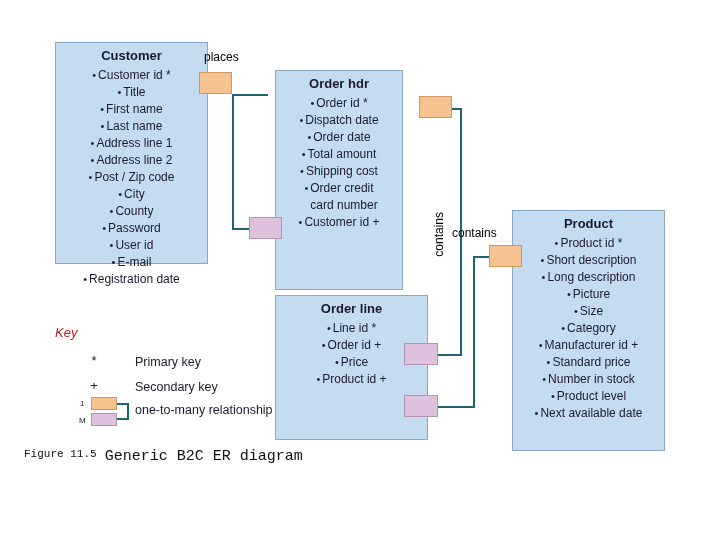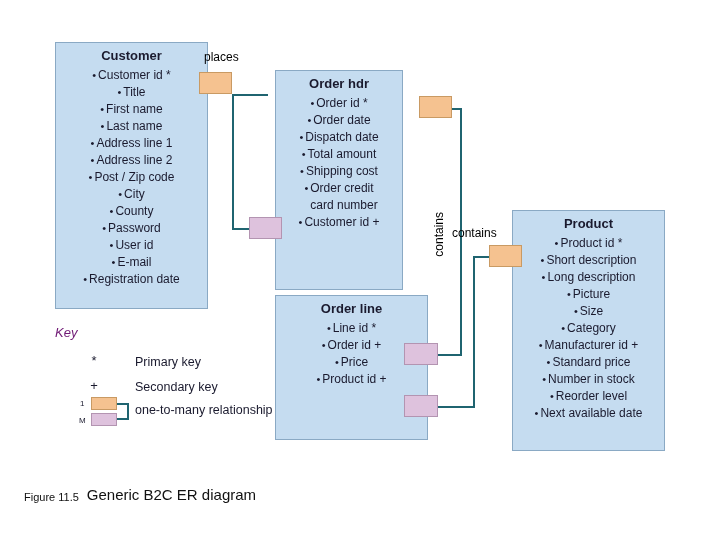--- a/index.html
+++ b/index.html
@@ -85,21 +85,21 @@
   #key {
     position: absolute;
     left: 55px;
     top: 325px;
     width: 260px;
     height: 110px;
   }
   #key .key-title {
     font-style: italic;
     font-size: 13px;
-    color: #701a75;
+    color: #b91c1c;
   }
   #key .key-row {
     position: absolute;
     font-size: 12.5px;
     color: #1a1a2e;
   }
   #key .key-sym {
     position: absolute;
     font-size: 13px;
     color: #1a1a2e;
@@ -126,23 +126,24 @@
   }
   #key .mini-line {
     position: absolute;
     background: #1f6470;
   }
 
   
   #caption {
     position: absolute;
     left: 24px;
-    top: 486px;
+    top: 448px;
     display: flex;
-    align-items: flex-end;
+    align-items: flex-start;
+    font-family: Liberation Mono, monospace;
   }
   #caption .fig-num {
     font-size: 11px;
     color: #111;
     padding-right: 8px;
   }
   #caption .fig-title {
     font-size: 15px;
     color: #111;
   }
@@ -157,21 +158,21 @@
   <div class="line" style="left:232px; top:228px; width:18px; height:2px;"></div>
 
   <div class="line" style="left:444px; top:108px; width:18px; height:2px;"></div>
   <div class="line" style="left:460px; top:108px; width:2px; height:248px;"></div>
   <div class="line" style="left:438px; top:354px; width:24px; height:2px;"></div>
 
   <div class="line" style="left:475px; top:256px; width:38px; height:2px;"></div>
   <div class="line" style="left:473px; top:256px; width:2px; height:152px;"></div>
   <div class="line" style="left:438px; top:406px; width:36px; height:2px;"></div>
 
-  <div class="entity" style="left:55px; top:42px; width:153px; height:267px;">
+  <div class="entity" style="left:55px; top:42px; width:153px; height:222px;">
     <div class="title">Customer</div>
     <ul>
       <li><span class="bullet">•</span><span>Customer id *</span></li>
       <li><span class="bullet">•</span><span>Title</span></li>
       <li><span class="bullet">•</span><span>First name</span></li>
       <li><span class="bullet">•</span><span>Last name</span></li>
       <li><span class="bullet">•</span><span>Address line 1</span></li>
       <li><span class="bullet">•</span><span>Address line 2</span></li>
       <li><span class="bullet">•</span><span>Post / Zip code</span></li>
       <li><span class="bullet">•</span><span>City</span></li>
@@ -180,22 +181,22 @@
       <li><span class="bullet">•</span><span>User id</span></li>
       <li><span class="bullet">•</span><span>E-mail</span></li>
       <li><span class="bullet">•</span><span>Registration date</span></li>
     </ul>
   </div>
 
   <div class="entity" style="left:275px; top:70px; width:128px; height:220px;">
     <div class="title">Order hdr</div>
     <ul>
       <li><span class="bullet">•</span><span>Order id *</span></li>
+      <li><span class="bullet">•</span><span>Dispatch date</span></li>
       <li><span class="bullet">•</span><span>Order date</span></li>
-      <li><span class="bullet">•</span><span>Dispatch date</span></li>
       <li><span class="bullet">•</span><span>Total amount</span></li>
       <li><span class="bullet">•</span><span>Shipping cost</span></li>
       <li><span class="bullet">•</span><span>Order credit</span></li>
       <li style="padding-left:10px;"><span>card number</span></li>
       <li><span class="bullet">•</span><span>Customer id +</span></li>
     </ul>
   </div>
 
   <div class="entity" style="left:275px; top:295px; width:153px; height:145px;">
     <div class="title">Order line</div>
@@ -212,21 +213,21 @@
     <ul>
       <li><span class="bullet">•</span><span>Product id *</span></li>
       <li><span class="bullet">•</span><span>Short description</span></li>
       <li><span class="bullet">•</span><span>Long description</span></li>
       <li><span class="bullet">•</span><span>Picture</span></li>
       <li><span class="bullet">•</span><span>Size</span></li>
       <li><span class="bullet">•</span><span>Category</span></li>
       <li><span class="bullet">•</span><span>Manufacturer id +</span></li>
       <li><span class="bullet">•</span><span>Standard price</span></li>
       <li><span class="bullet">•</span><span>Number in stock</span></li>
-      <li><span class="bullet">•</span><span>Reorder level</span></li>
+      <li><span class="bullet">•</span><span>Product level</span></li>
       <li><span class="bullet">•</span><span>Next available date</span></li>
     </ul>
   </div>
 
   <div class="conn one" style="left:199px; top:72px; width:33px; height:22px;"></div>
   <div class="conn many" style="left:249px; top:217px; width:33px; height:22px;"></div>
 
   <div class="conn one" style="left:419px; top:96px; width:33px; height:22px;"></div>
   <div class="conn many" style="left:404px; top:343px; width:34px; height:22px;"></div>
 

